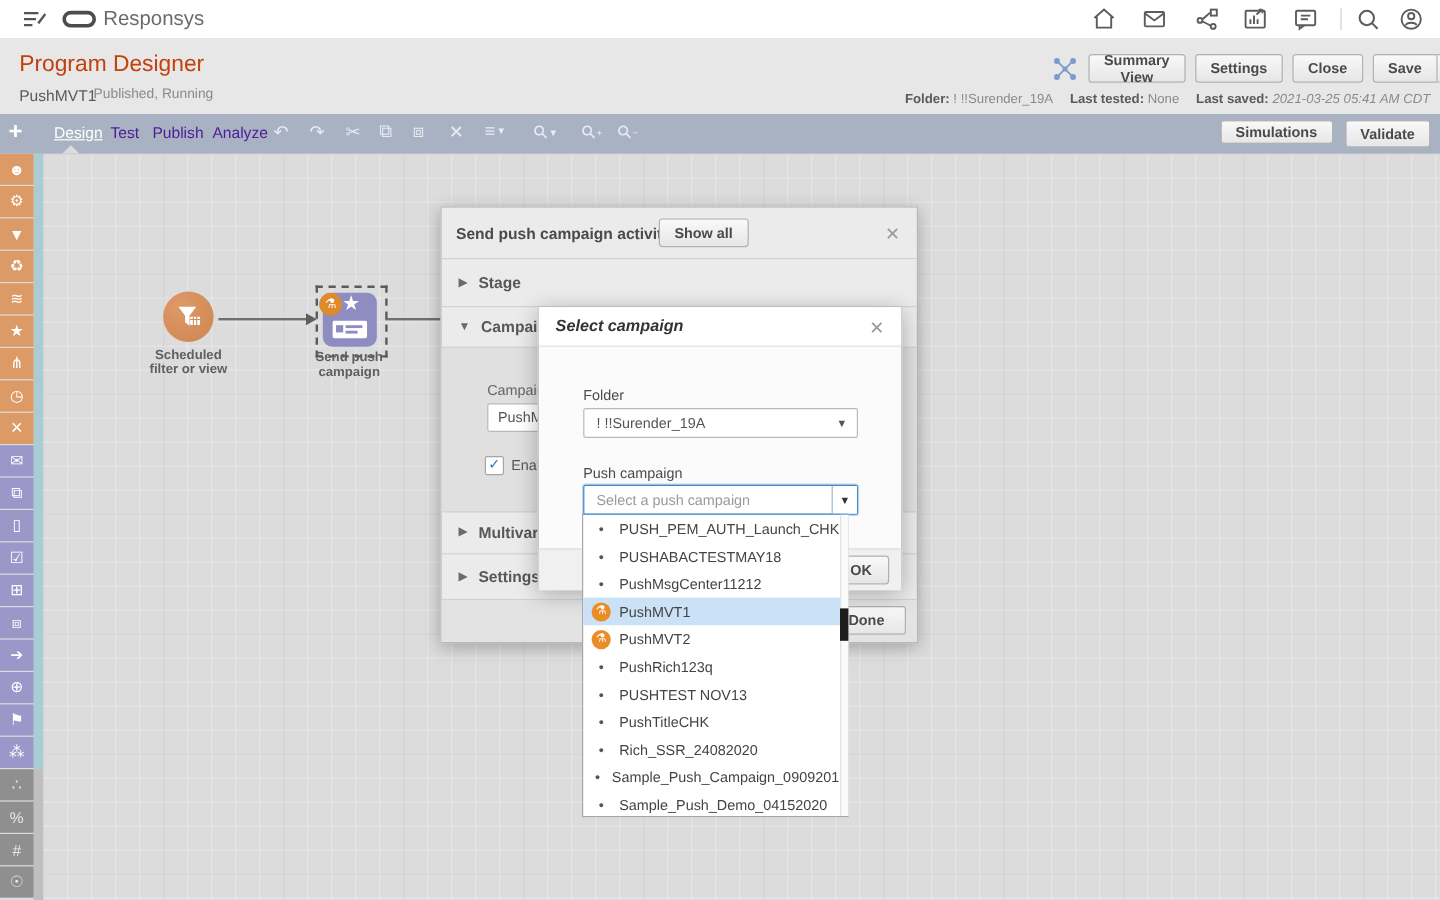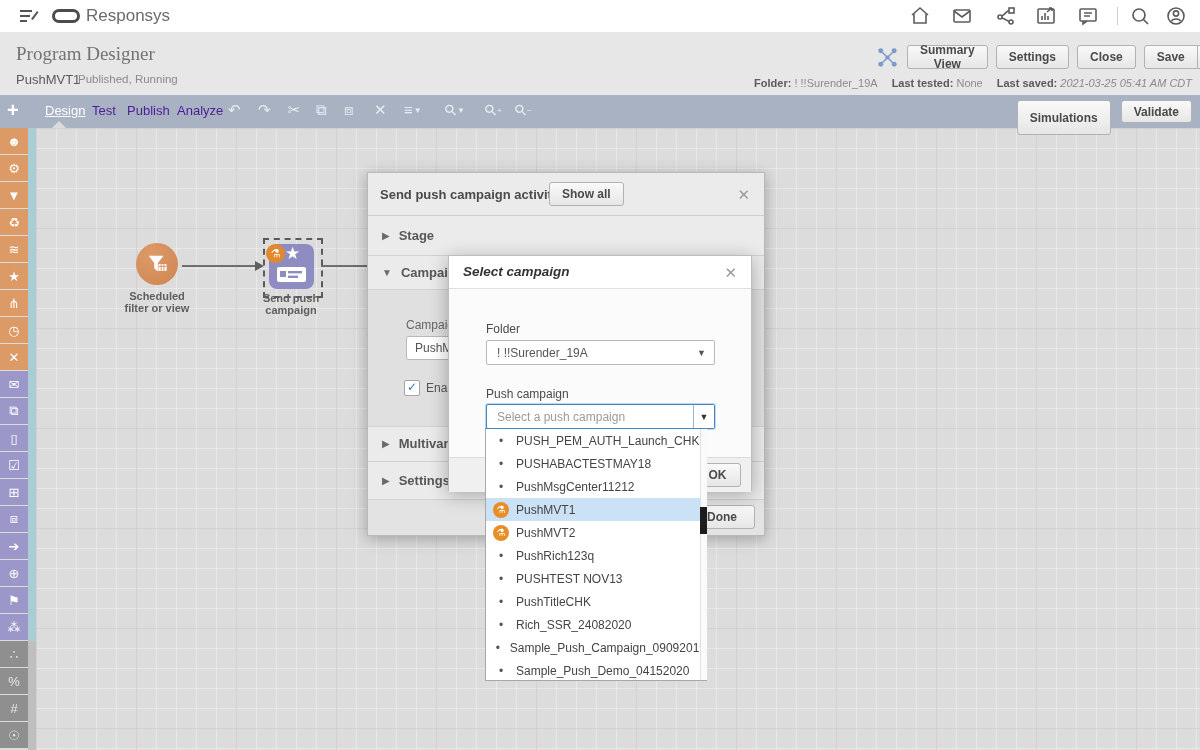--- a/index.html
+++ b/index.html
@@ -9,21 +9,21 @@
 
   
   #topbar{left:0;top:0;width:1200px;height:32px;background:#fff;border-bottom:1px solid #d6d6d6;z-index:6;}
   #topbar .navicon{position:absolute;top:4px;width:24px;height:24px;color:#5c5c5c;}
   #brand-logo{left:52px;top:9px;width:22px;height:8px;border:3px solid #4c4c4c;border-radius:8px;}
   #brand-text{left:86px;top:6px;font-size:17px;color:#6b6b6b;}
   .nav-divider{left:1117px;top:7px;width:1px;height:18px;background:#cfcfcf;}
 
   
   #header{left:0;top:32px;width:1200px;height:63px;background:#e7e7e7;z-index:6;}
-  #page-title{left:16px;top:11px;font-size:19px;color:#737373;font-family:Liberation Serif, serif;}
+  #page-title{left:16px;top:11px;font-size:19px;color:#c2410c;}
   #program-name{left:16px;top:40px;font-size:13px;color:#5a5a5a;}
   #program-status{left:78px;top:41px;font-size:11.5px;color:#8a8a8a;}
   .btn{display:inline-flex;align-items:center;justify-content:center;background:linear-gradient(#f9f9f9,#e6e6e6);
        border:1px solid #b2b2b2;border-radius:3px;color:#4a4a4a;font-weight:700;font-size:12px;height:24px;
        padding:0 12px;box-sizing:border-box;cursor:default;}
   #hdr-buttons{left:876px;top:13px;display:flex;align-items:center;gap:8px;}
   #save-split{display:inline-flex;}
   #save-split .btn{border-radius:3px 0 0 3px;}
   #save-caret{width:19px;height:24px;background:linear-gradient(#f9f9f9,#e6e6e6);border:1px solid #b2b2b2;border-left:none;
        border-radius:0 3px 3px 0;display:flex;align-items:center;justify-content:center;font-size:9px;color:#4a4a4a;box-sizing:border-box;}
@@ -222,21 +222,21 @@
 
   <div id="toolbar" class="abs">
     <span id="tb-plus" class="abs">+</span>
     <span class="tb-tab active" style="left:45px;text-decoration:underline;">Design</span>
     <span class="tb-tab" style="left:92px;">Test</span>
     <span class="tb-tab" style="left:127px;">Publish</span>
     <span class="tb-tab" style="left:177px;">Analyze</span>
     <div id="tab-caret" class="abs"></div>
     <span id="tb-tools"></span>
     <div id="tb-buttons" class="abs">
-      <button class="btn" style="height:35px;">Simulations</button>
+      <button class="btn" style="height:20px;">Simulations</button>
       <button class="btn" style="height:23px;">Validate</button>
     </div>
   <span class="tool" style="left: 228px;"><span>↶</span></span><span class="tool" style="left: 258px;"><span>↷</span></span><span class="tool" style="left: 288px;"><span>✂</span></span><span class="tool" style="left: 316px;"><span>⧉</span></span><span class="tool" style="left: 344px;"><span>⧈</span></span><span class="tool" style="left: 374px;"><span>✕</span></span><span class="tool" style="left: 404px;"><span>≡</span><span class="sub">▼</span></span><span class="tool" style="left: 445px;"><span class="mag">⚲</span><span class="sub">▼</span></span><span class="tool" style="left: 485px;"><span class="mag">⚲</span><span class="sub">+</span></span><span class="tool" style="left: 515px;"><span class="mag">⚲</span><span class="sub">−</span></span></div>
 
   <div id="sidebar" class="abs">
       <div class="tile orange">
         <span>☻</span>
       </div>
       <div class="tile orange">
         <span>⚙</span>

